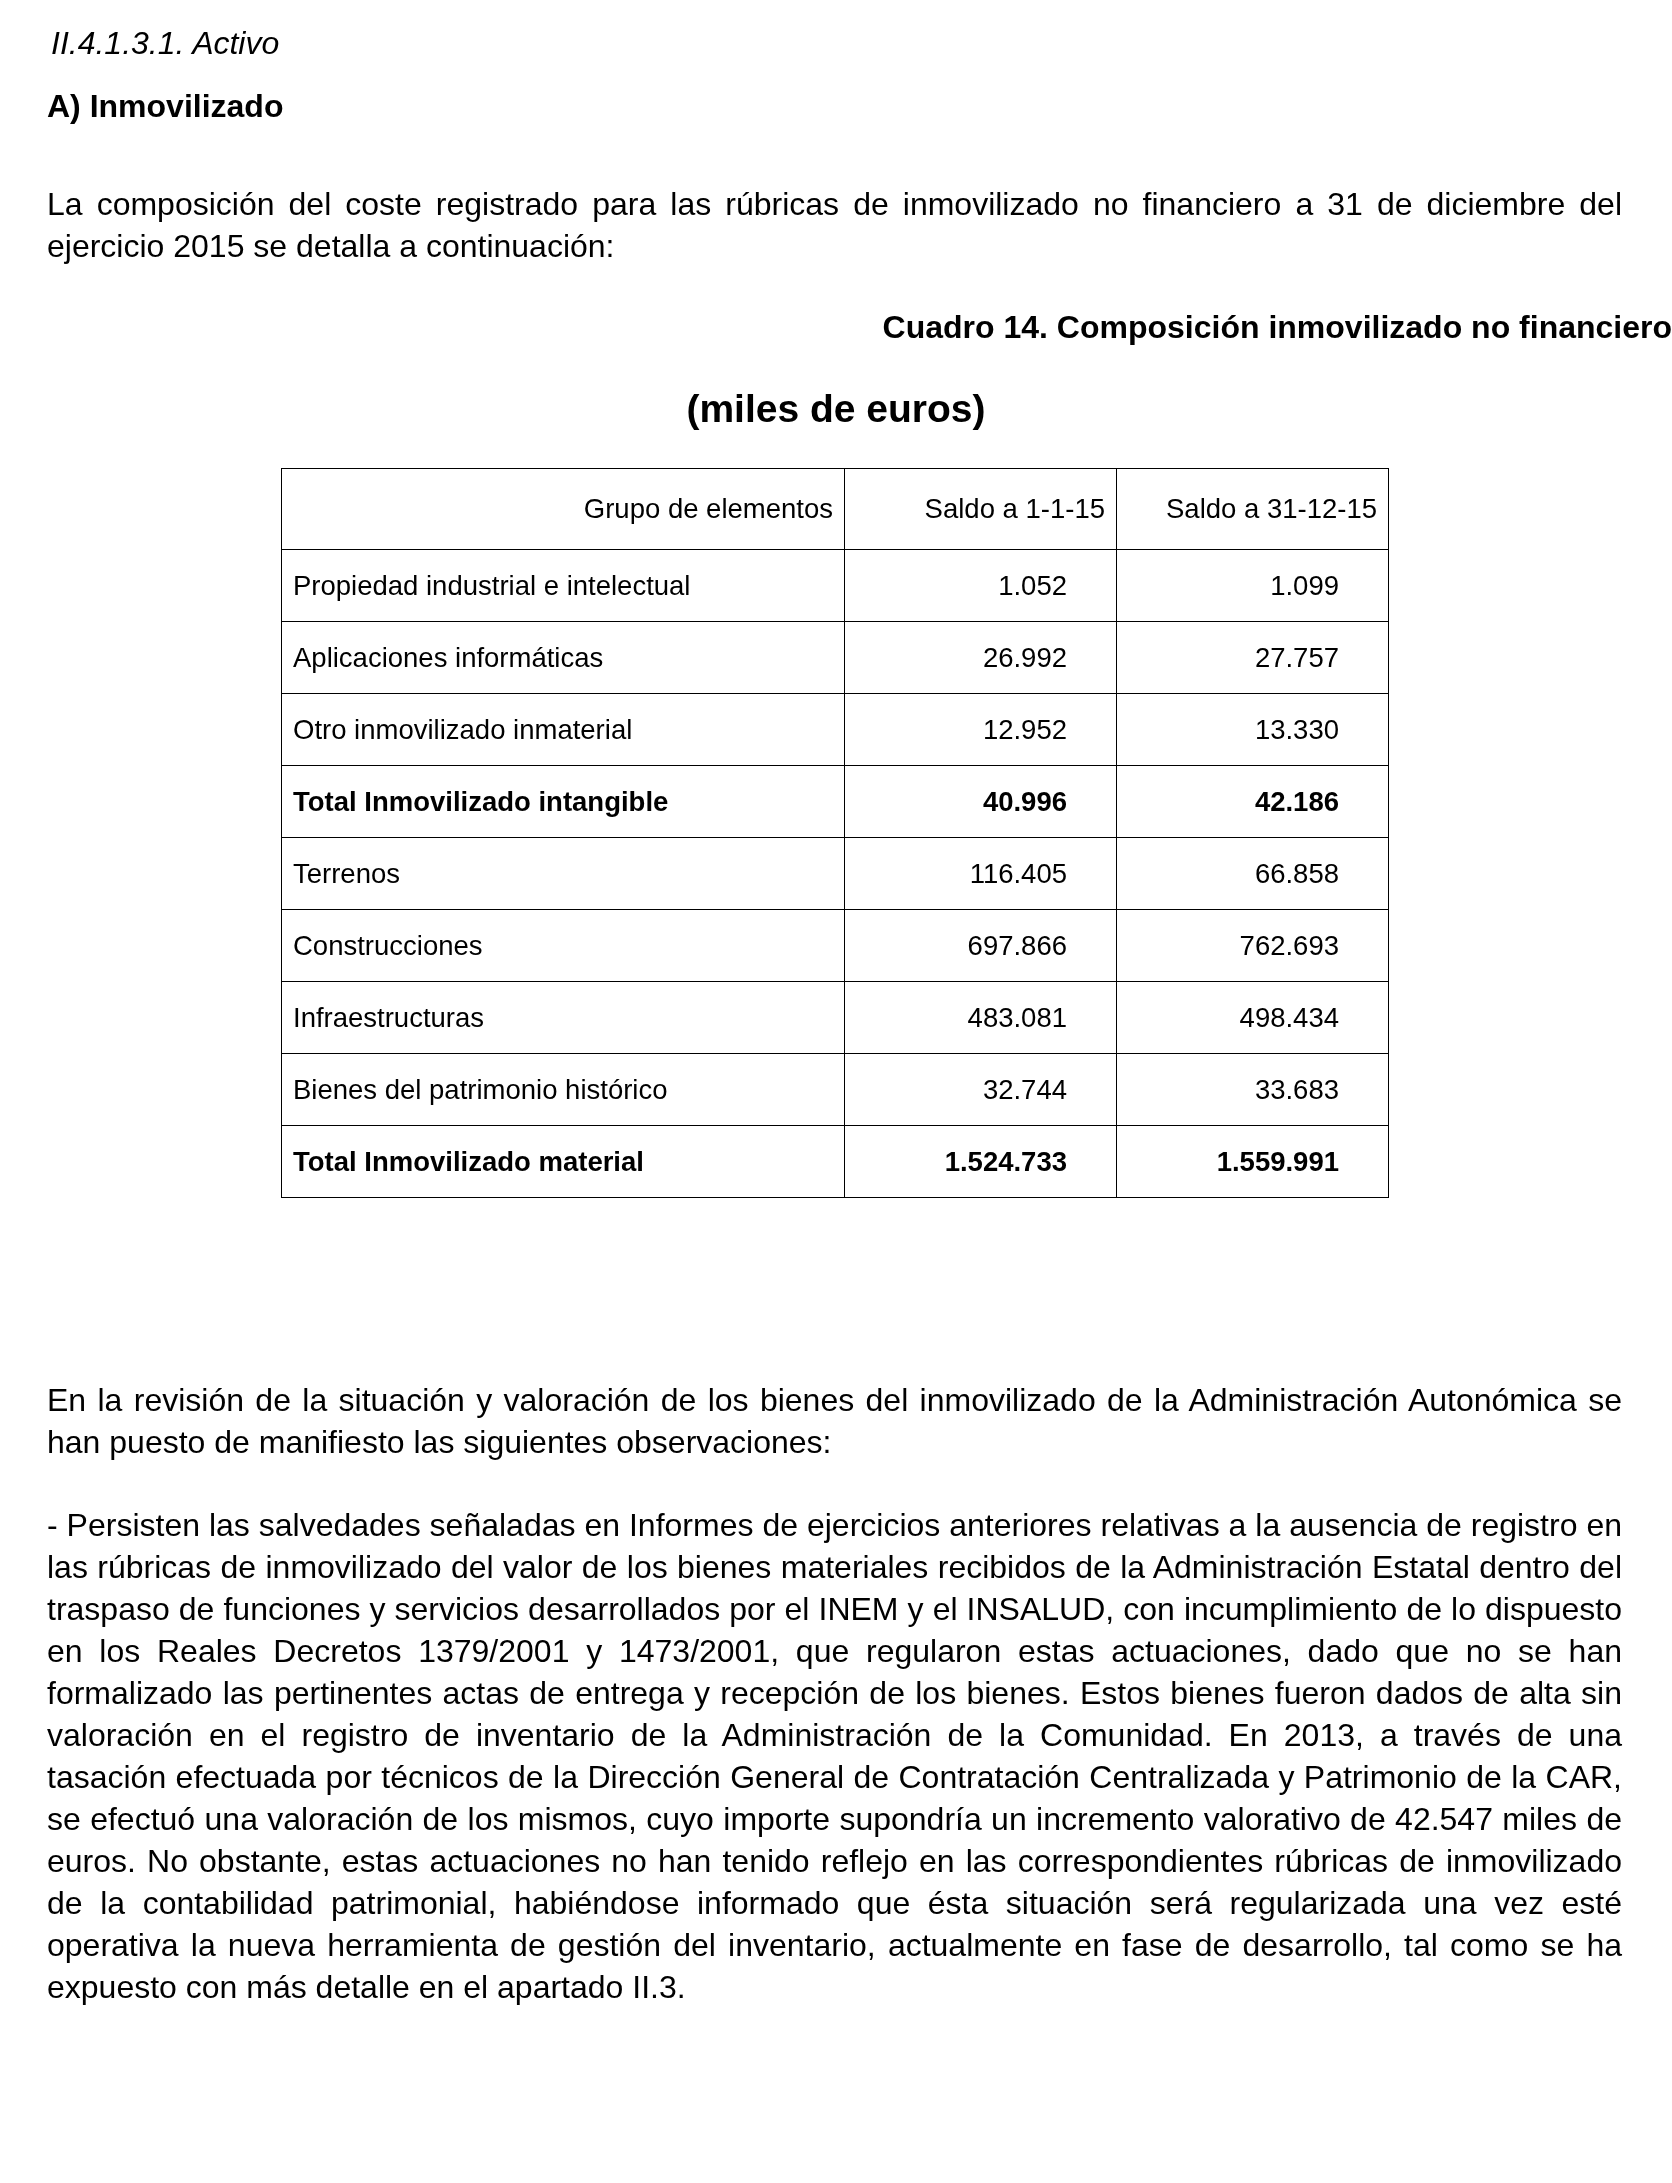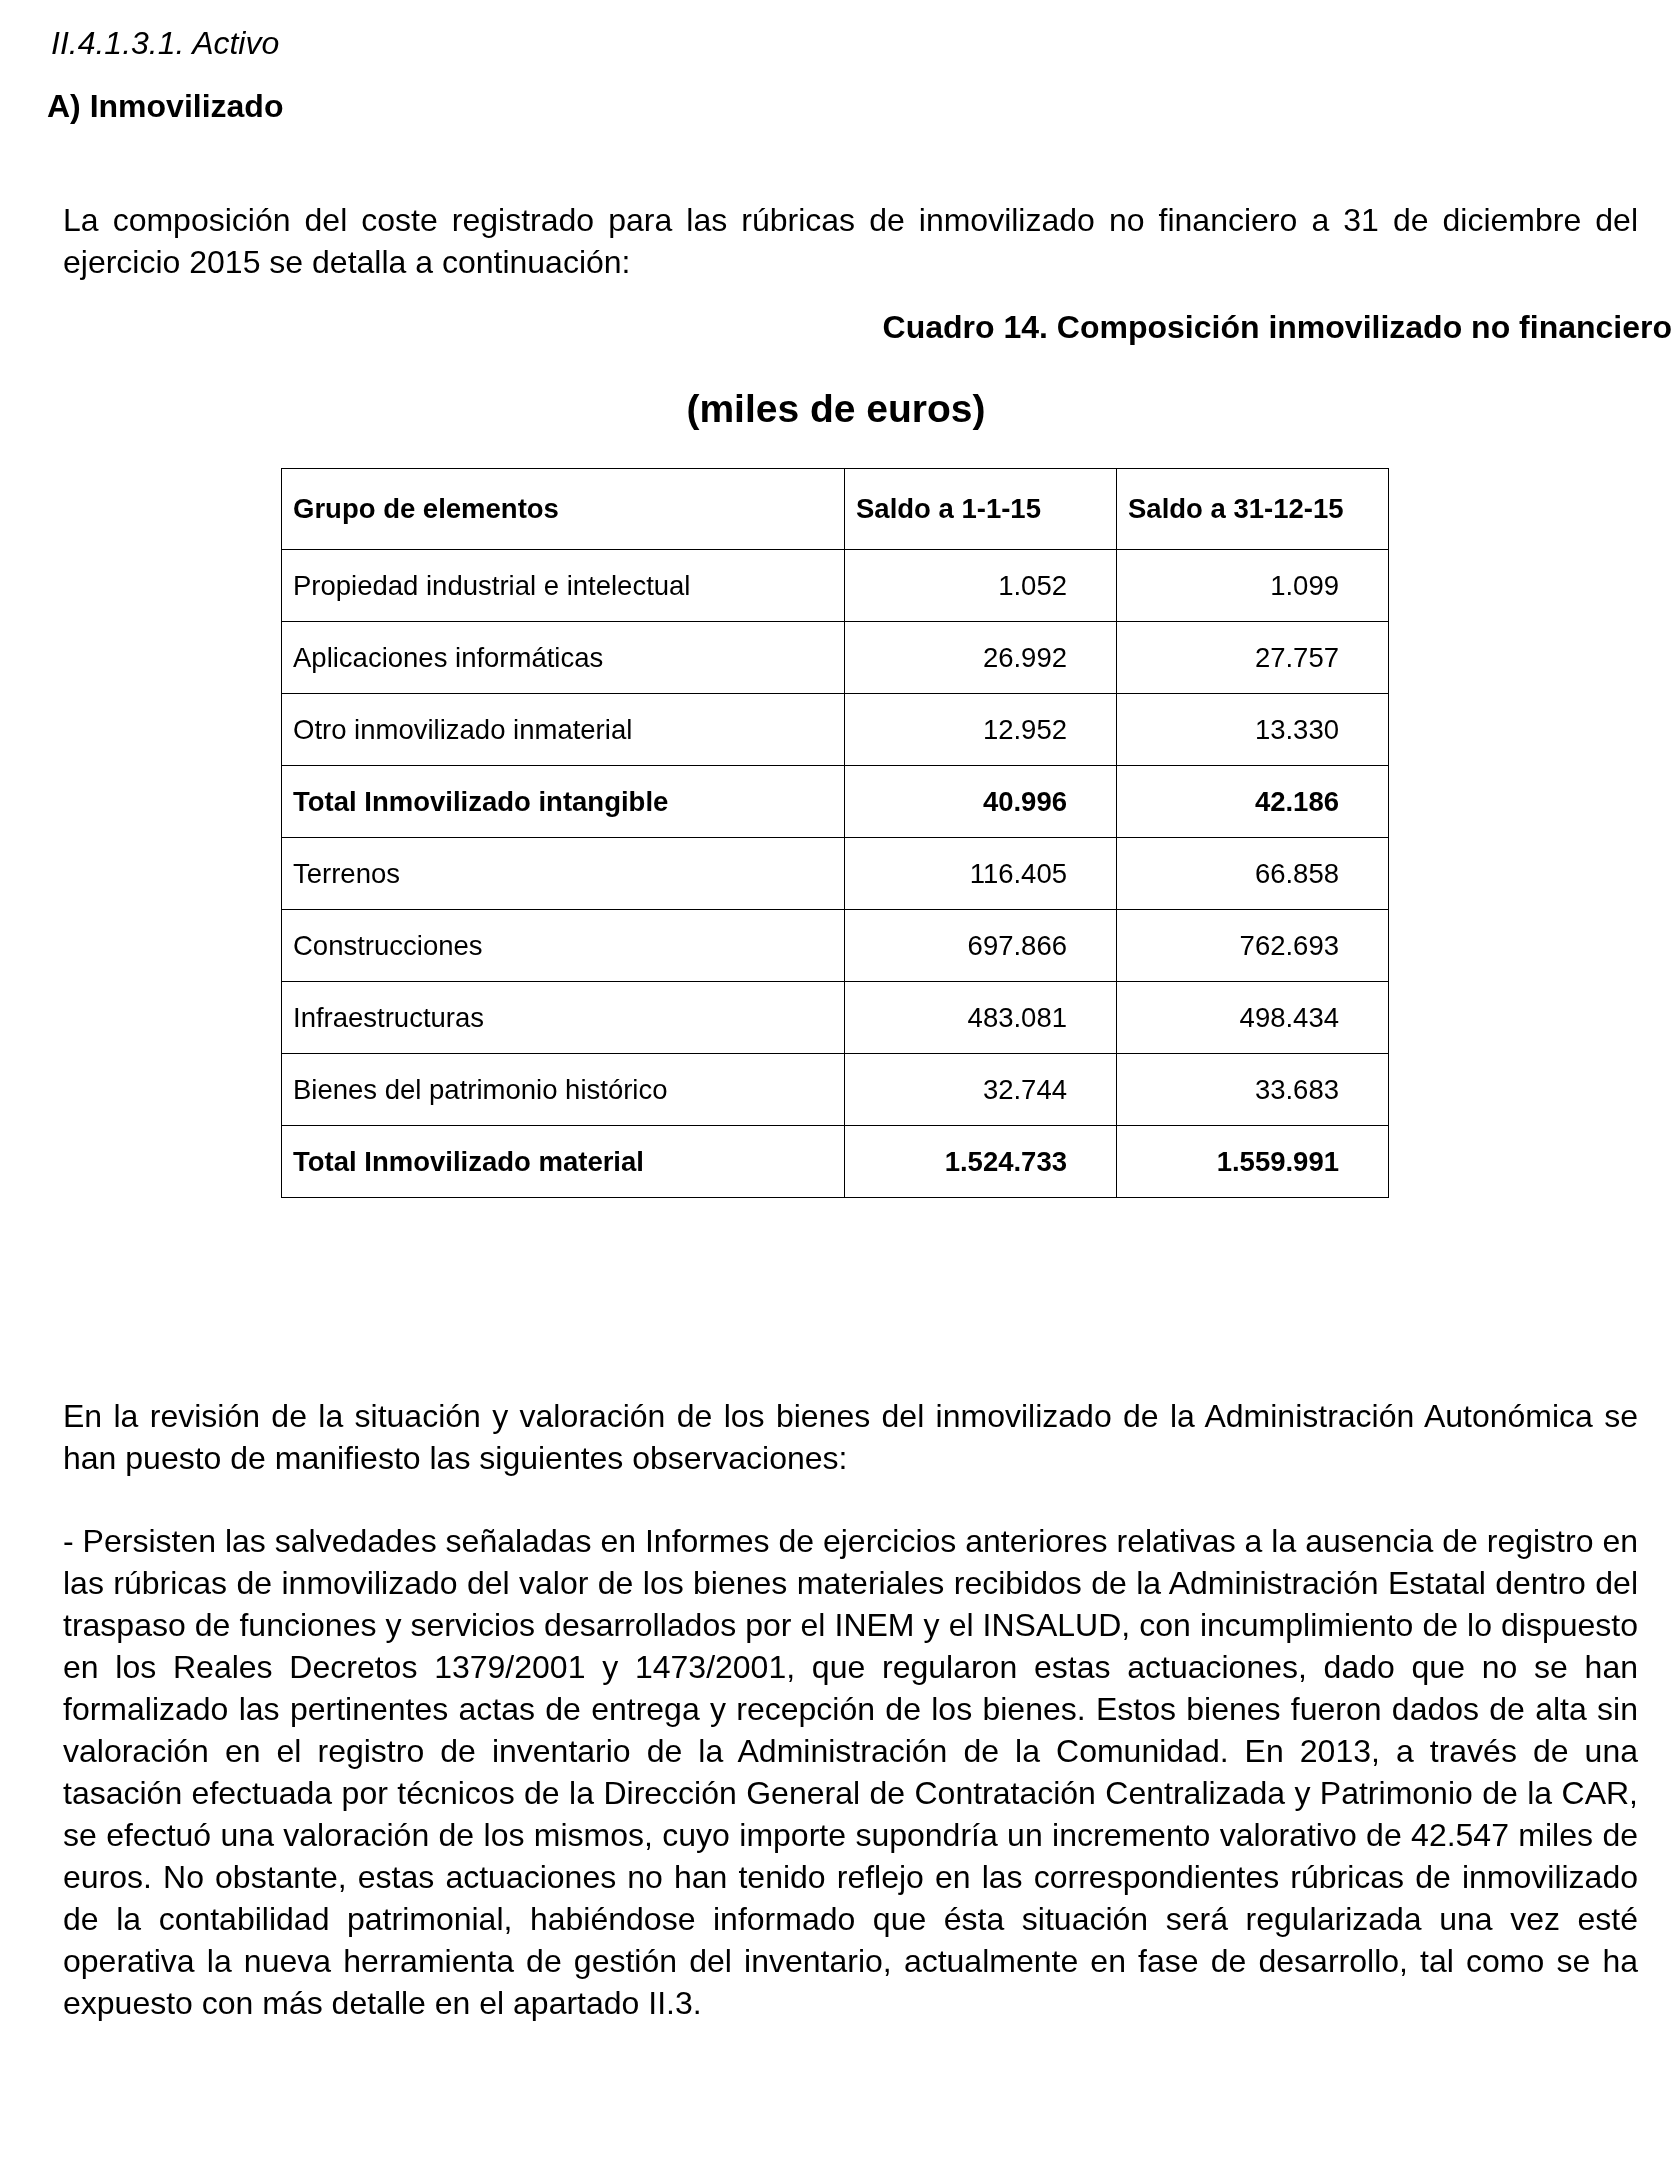--- a/index.html
+++ b/index.html
@@ -37,21 +37,21 @@
       left: 0;
       font-size: 32px;
       font-weight: bold;
       line-height: 44px;
       margin: 0;
     }
     .para {
       font-size: 32px;
       line-height: 42px;
       text-align: justify;
-      margin: 16px;
+      margin: 0;
       position: absolute;
       left: 0;
       width: 1575px;
     }
     .para.p1 { top: 183px; }
     .para.p2 { top: 1379px; }
     .para.p3 { top: 1504px; }
     .table-title {
       position: absolute;
       top: 305px;
@@ -81,22 +81,22 @@
       border-collapse: collapse;
       font-size: 27.5px;
     }
     table.data th, table.data td {
       border: 1.6px solid #000;
       height: 72px;
       padding: 0 11px;
       box-sizing: border-box;
     }
     table.data th {
-      font-weight: bold;
-      text-align: left;
+      font-weight: normal;
+      text-align: right;
       height: 81px;
     }
     table.data col.c1 { width: 563px; }
     table.data col.c2 { width: 272px; }
     table.data col.c3 { width: 272px; }
     table.data td.num {
       text-align: right;
       padding-right: 49px;
     }
     table.data td.num.c3cell {

